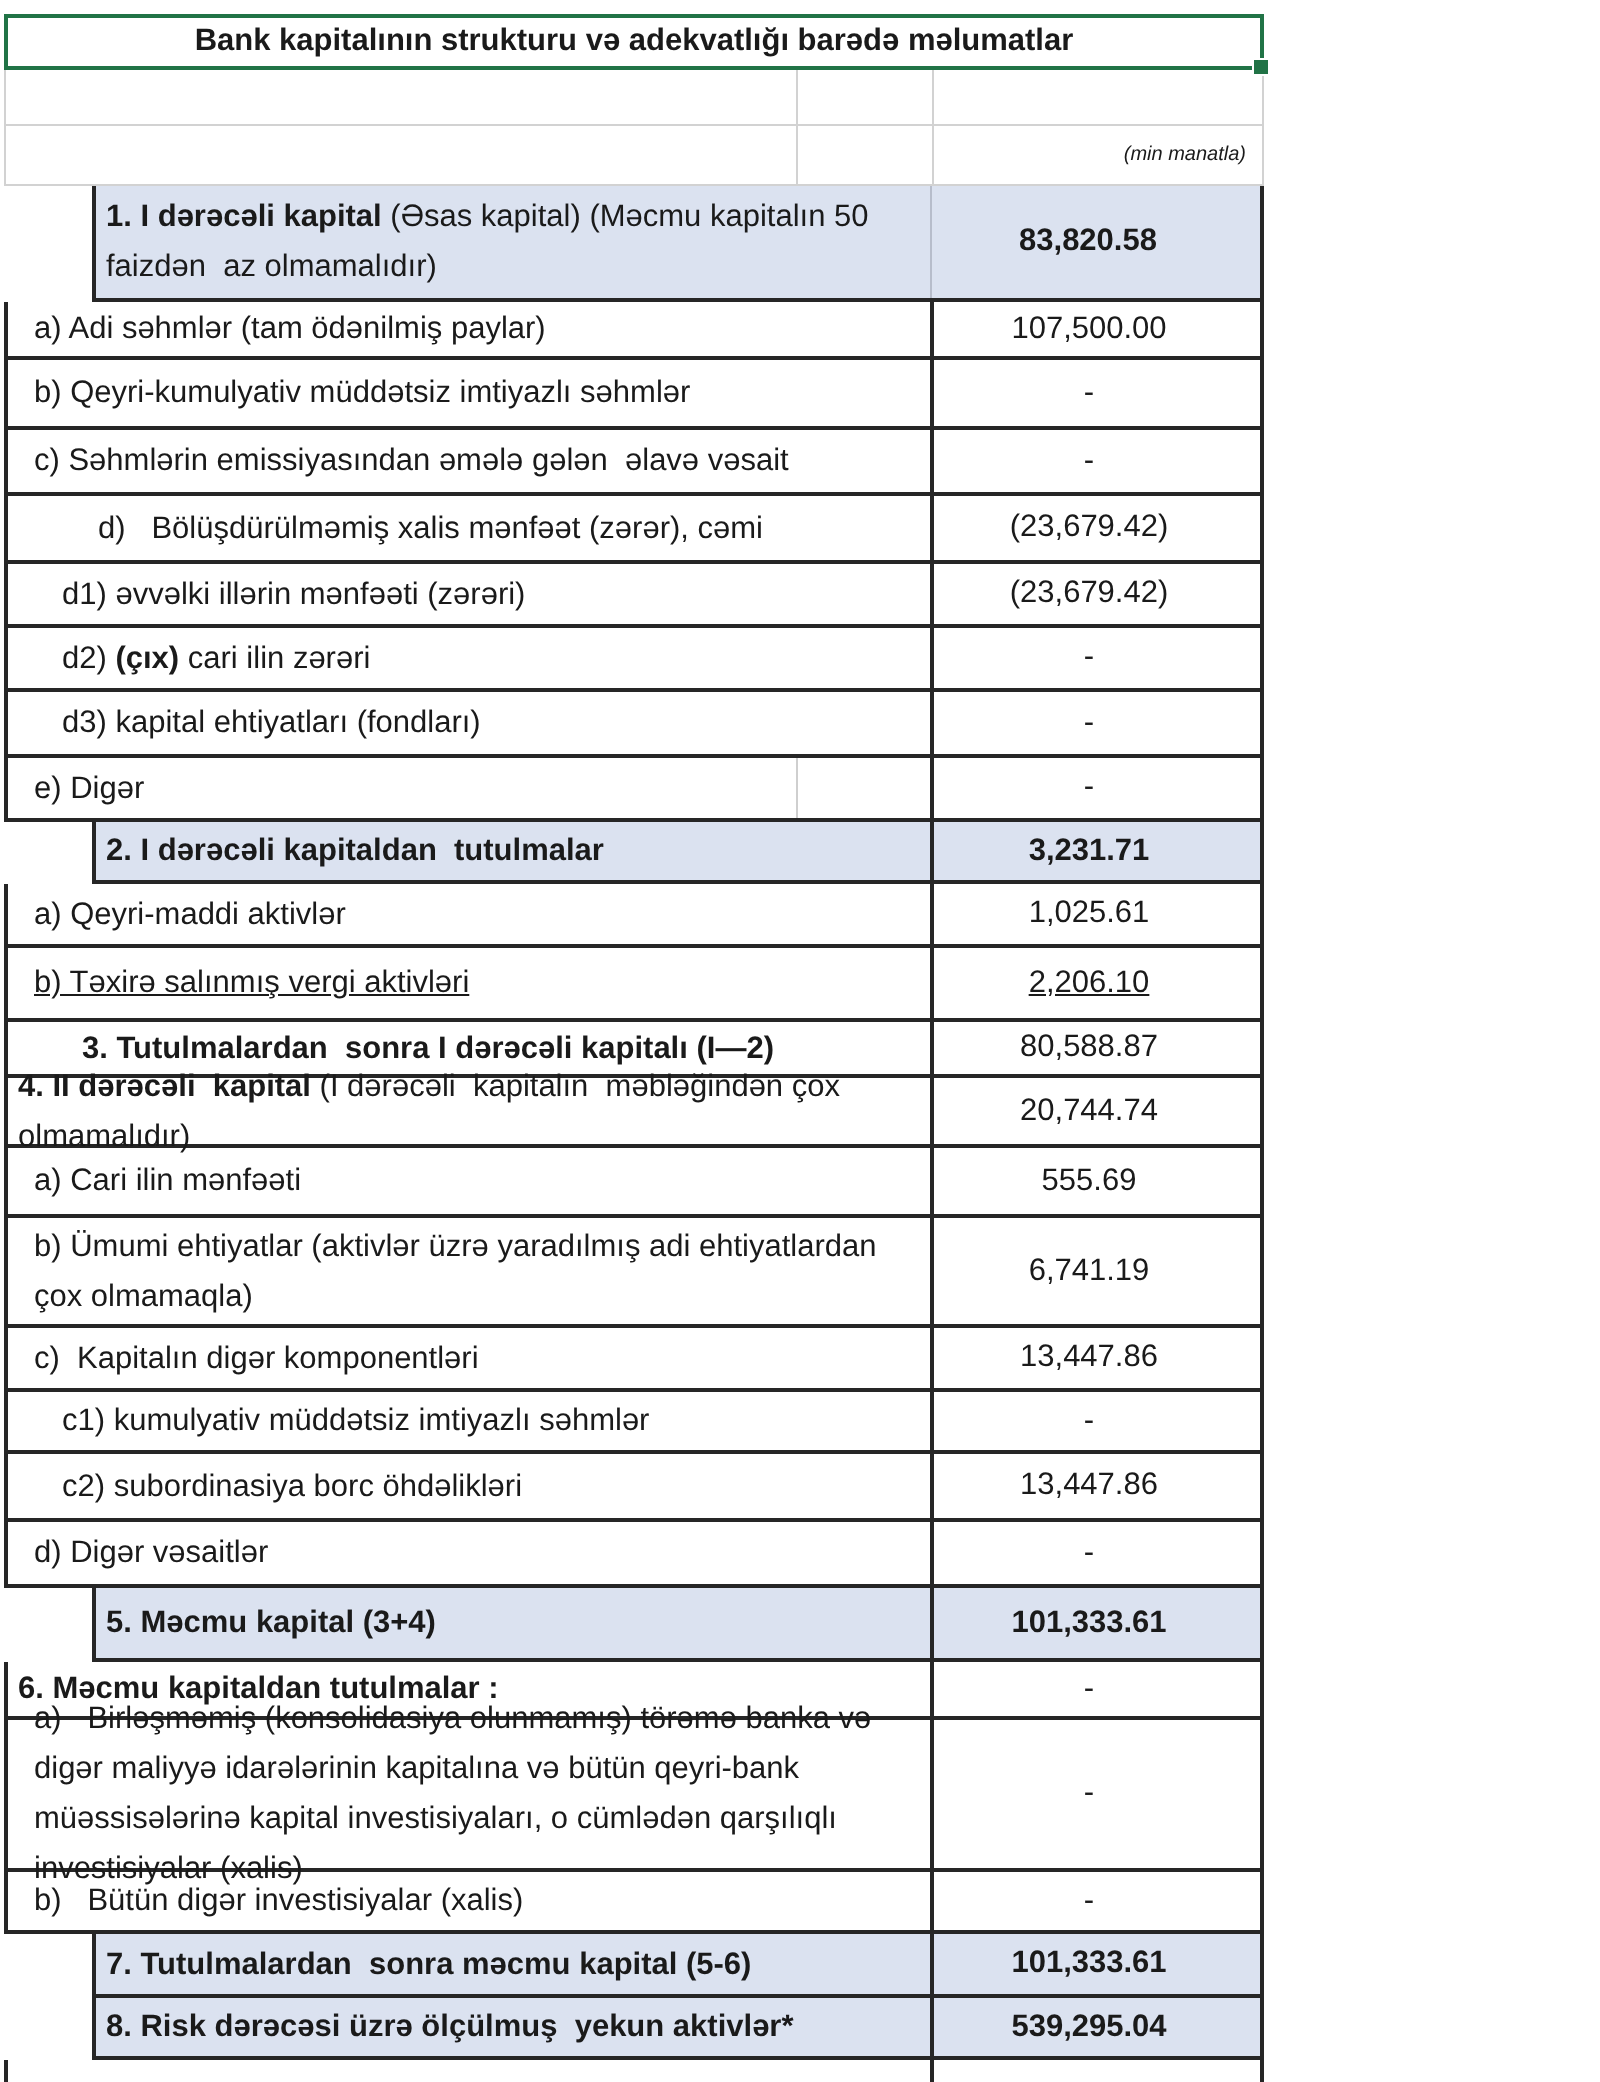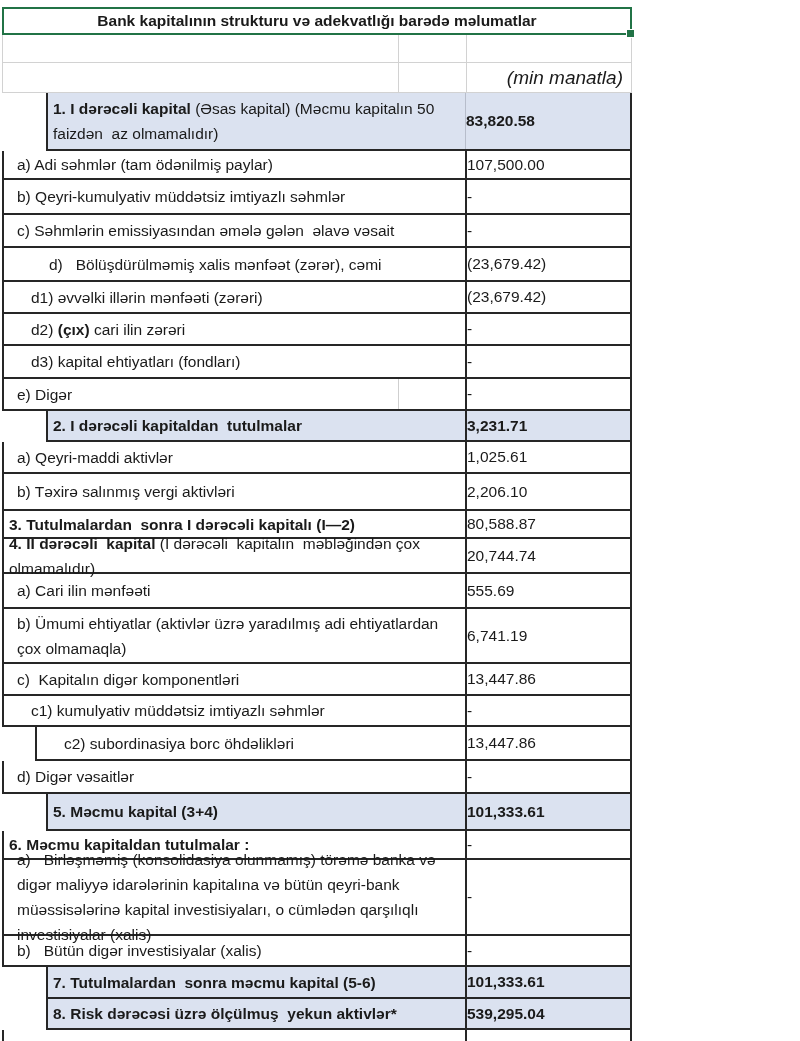--- a/index.html
+++ b/index.html
@@ -19,29 +19,29 @@
     background:#217346;border:1px solid #ffffff;
   }
   
   .row{display:flex;box-sizing:border-box;background:#fff;}
   .row .cell{box-sizing:border-box;display:flex;align-items:center;}
   
   .grid-row{border-left:1px solid #d2d2d2;border-right:1px solid #d2d2d2;border-bottom:1px solid #d2d2d2;}
   .grid-row .c1{width:396px;border-right:1px solid #d2d2d2;}
   .grid-row .c2{flex:1;}
   .grid-row .vcell{width:165px;border-left:1px solid #d2d2d2;justify-content:flex-end;padding-right:8px;}
-  .unit-note{font-style:italic;font-size:19px;white-space:pre;}
+  .unit-note{font-style:italic;font-size:10px;white-space:pre;}
   
   .data-row{border-left:2px solid #262626;border-right:2px solid #262626;border-bottom:2px solid #262626;}
   .data-row .label-cell{
     flex:1;font-size:15.5px;line-height:25px;padding-right:12px;
   }
   .data-row .label-cell .txt{white-space:pre-wrap;}
   .data-row .value-cell{
-    width:165px;border-left:2px solid #262626;justify-content:flex-start;
+    width:165px;border-left:2px solid #262626;justify-content:center;
     padding-right:8px;font-size:15.5px;white-space:pre;
   }
   .data-row.soft-div .value-cell{border-left:1px solid #b7bdcb;}
   .blue{background:#dbe2f0;margin-left:44px;}
   .b{font-weight:bold;}
   .vbold{font-weight:bold;}
   .ind0{padding-left:5px;}
   .ind1{padding-left:13px;}
   .ind2{padding-left:27px;}
   
@@ -133,27 +133,27 @@
           <span class="txt"><span class="b">2. I dərəcəli kapitaldan  tutulmalar</span></span>
         </div>
         <div class="cell value-cell vbold"><span>3,231.71</span></div>
       </div>
       <div class="row data-row" style="height: 32px;">
         <div class="cell label-cell ind1">
           <span class="txt"><span>a) Qeyri-maddi aktivlər</span></span>
         </div>
         <div class="cell value-cell"><span>1,025.61</span></div>
       </div>
-      <div class="row data-row" style="height: 37px;">
+      <div class="row data-row" style="height: 37px; text-decoration: underline;">
         <div class="cell label-cell ind1">
           <span class="txt"><span>b) Təxirə salınmış vergi aktivləri</span></span>
         </div>
         <div class="cell value-cell"><span>2,206.10</span></div>
       </div>
-      <div class="row data-row" style="height: 28px;">
+      <div class="row data-row" style="height: 28px; padding-left: 32px;">
         <div class="cell label-cell ind0">
           <span class="txt"><span class="b">3. Tutulmalardan  sonra I dərəcəli kapitalı (I—2)</span></span>
         </div>
         <div class="cell value-cell"><span>80,588.87</span></div>
       </div>
       <div class="row data-row" style="height: 35px;">
         <div class="cell label-cell ind0">
           <span class="txt"><span class="b">4. II dərəcəli  kapital </span><span>(I dərəcəli  kapitalın  məbləğindən çox olmamalıdır)</span></span>
         </div>
         <div class="cell value-cell"><span>20,744.74</span></div>
@@ -175,21 +175,21 @@
           <span class="txt"><span>c)  Kapitalın digər komponentləri</span></span>
         </div>
         <div class="cell value-cell"><span>13,447.86</span></div>
       </div>
       <div class="row data-row" style="height: 31px;">
         <div class="cell label-cell ind2">
           <span class="txt"><span>c1) kumulyativ müddətsiz imtiyazlı səhmlər</span></span>
         </div>
         <div class="cell value-cell"><span>-</span></div>
       </div>
-      <div class="row data-row" style="height: 34px; margin-left: 33px;">
+      <div class="row data-row" style="height: 34px;">
         <div class="cell label-cell ind2">
           <span class="txt"><span>c2) subordinasiya borc öhdəlikləri</span></span>
         </div>
         <div class="cell value-cell"><span>13,447.86</span></div>
       </div>
       <div class="row data-row" style="height: 33px;">
         <div class="cell label-cell ind1">
           <span class="txt"><span>d) Digər vəsaitlər</span></span>
         </div>
         <div class="cell value-cell"><span>-</span></div>

